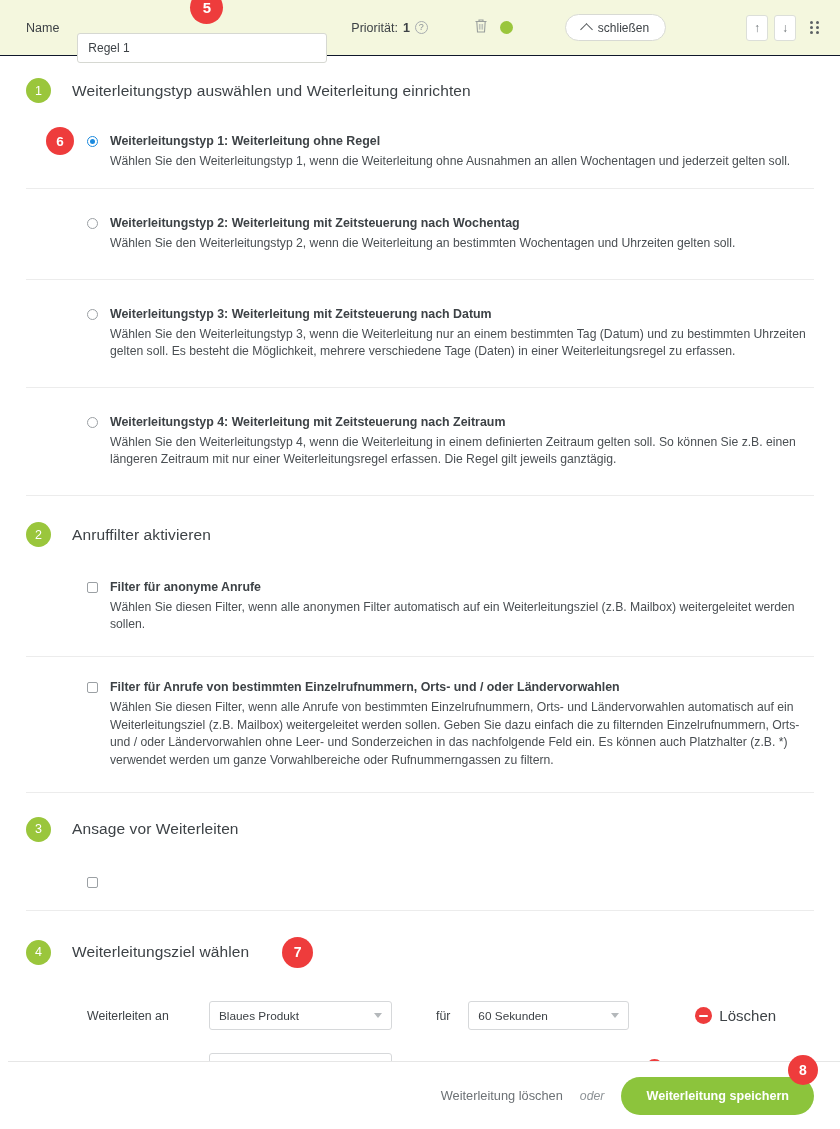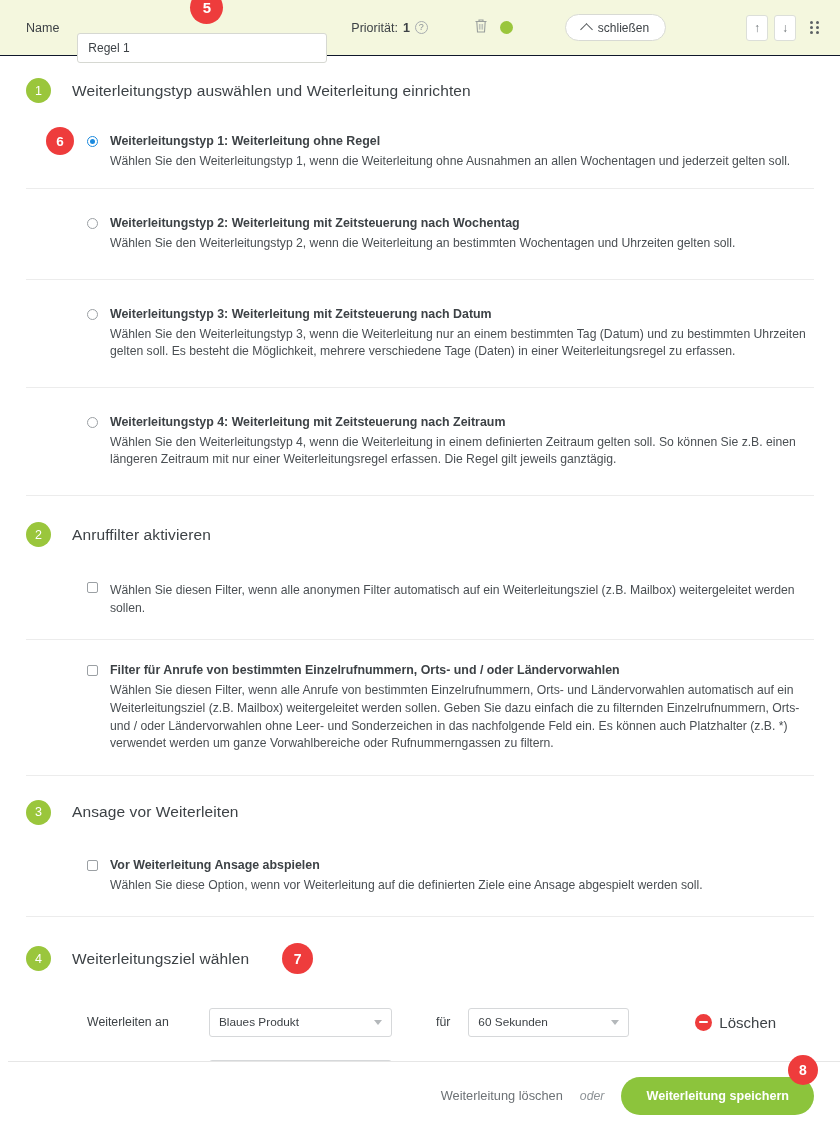--- a/index.html
+++ b/index.html
@@ -424,20 +424,21 @@
 
     <div class="section-head" style="padding-top:26px;">
       <span class="badge">2</span>
       <span class="section-title">Anruffilter aktivieren</span>
     </div>
 
     <div class="opt-list">
       <div class="option" style="padding-top:20px;padding-bottom:22px;">
         <span class="checkbox"></span>
         <div class="opt-body">
+          <div class="opt-title">Filter für anonyme Anrufe</div>
           <div class="opt-desc" style="max-width:730px;">Wählen Sie diesen Filter, wenn alle anonymen Filter automatisch auf ein Weiterleitungsziel (z.B. Mailbox) weitergeleitet werden sollen.</div>
         </div>
       </div>
 
       <div class="option last" style="padding-top:22px;padding-bottom:22px;">
         <span class="checkbox"></span>
         <div class="opt-body">
           <div class="opt-title">Filter für Anrufe von bestimmten Einzelrufnummern, Orts- und / oder Ländervorwahlen</div>
           <div class="opt-desc" style="max-width:714px;">Wählen Sie diesen Filter, wenn alle Anrufe von bestimmten Einzelrufnummern, Orts- und Ländervorwahlen automatisch auf ein Weiterleitungsziel (z.B. Mailbox) weitergeleitet werden sollen. Geben Sie dazu einfach die zu filternden Einzelrufnummern, Orts- und / oder Ländervorwahlen ohne Leer- und Sonderzeichen in das nachfolgende Feld ein. Es können auch Platzhalter (z.B. *) verwendet werden um ganze Vorwahlbereiche oder Rufnummerngassen zu filtern.</div>
         </div>
@@ -445,24 +446,20 @@
     </div>
 
     <div class="section-head" style="padding-top:24px;">
       <span class="badge">3</span>
       <span class="section-title">Ansage vor Weiterleiten</span>
     </div>
 
     <div class="opt-list">
       <div class="option last" style="padding-top:20px;padding-bottom:22px;">
         <span class="checkbox"></span>
-        <div class="opt-body">
-          <div class="opt-title">Vor Weiterleitung Ansage abspielen</div>
-          <div class="opt-desc">Wählen Sie diese Option, wenn vor Weiterleitung auf die definierten Ziele eine Ansage abgespielt werden soll.</div>
-        </div>
       </div>
     </div>
 
     <div class="section-head" style="padding-top:26px;">
       <span class="badge">4</span>
       <span class="section-title">Weiterleitungsziel wählen</span>
       <span class="badge-red" style="margin-left:12px;width:31px;height:31px;font-size:14px;">7</span>
     </div>
 
     <div class="dest-rows">

